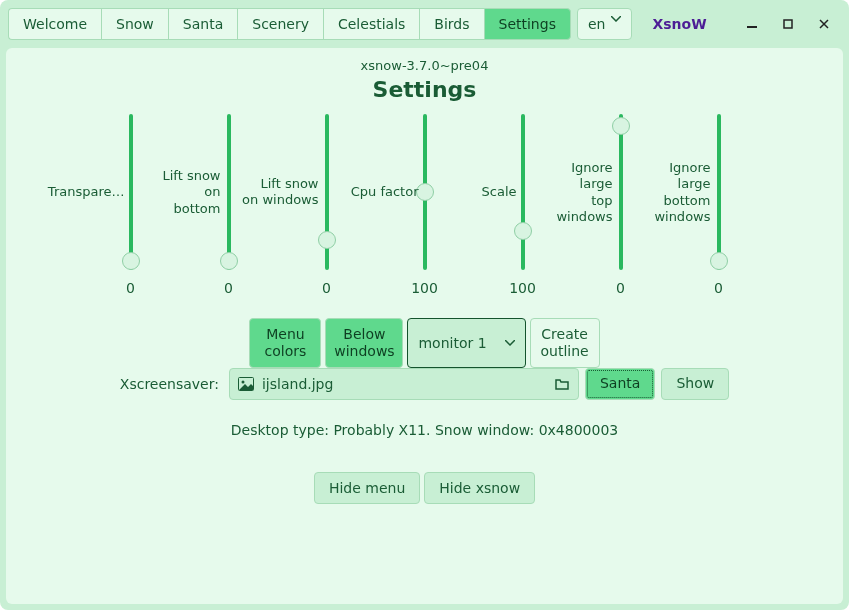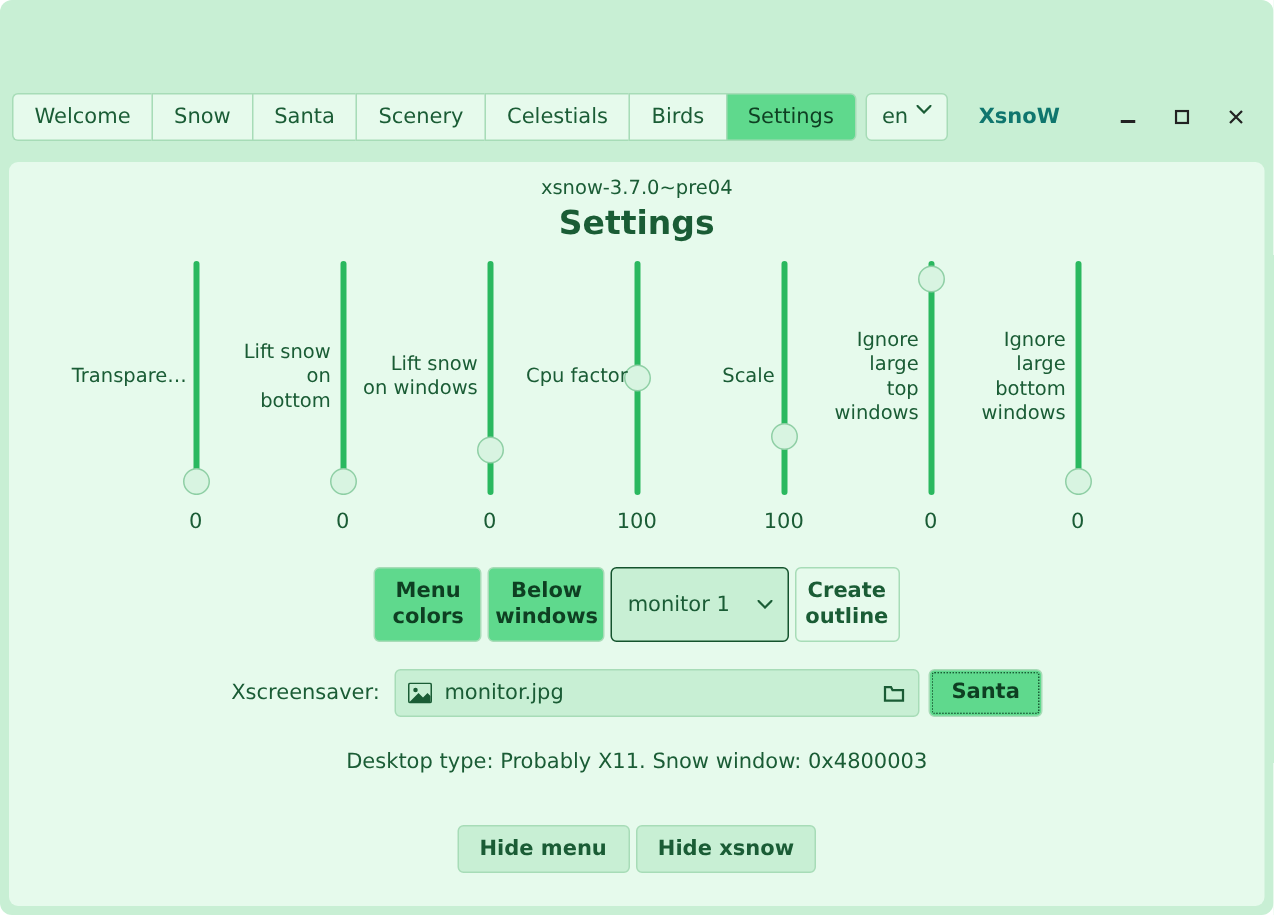--- a/index.html
+++ b/index.html
@@ -13,26 +13,25 @@
 .window {
   width: 849px;
   height: 610px;
   background: #c8efd4;
   border-radius: 8px;
   overflow: hidden;
   display: flex;
   flex-direction: column;
 }
 .titlebar {
-  height: 60px;
+  height: 48px;
   display: flex;
   align-items: center;
   padding: 6px 8px;
   gap: 0;
-  margin-top: 48px;
 }
 .tabs {
   display: flex;
   gap: 0;
 }
 .tab {
   background: #e6faec;
   border: 1px solid #a7dcb7;
   padding: 7px 14px;
   font-size: 14px;
@@ -56,21 +55,21 @@
   font-size: 14px;
   color: #1a5c35;
   display: flex;
   gap: 6px;
   cursor: pointer;
 }
 .appname {
   margin-left: 20px;
   font-weight: bold;
   font-size: 14px;
-  color: #0f766e;
+  color: #4c1d95;
 }
 .winbtns {
   margin-left: auto;
   display: flex;
   gap: 22px;
   padding-right: 10px;
 }
 .winbtn {
   width: 14px;
   height: 14px;
@@ -161,21 +160,20 @@
   border-radius: 4px;
   padding: 7px 14px;
   font-size: 14px;
   color: #1a5c35;
   cursor: pointer;
   display: flex;
   align-items: center;
   justify-content: center;
   text-align: center;
   line-height: 1.2;
-  font-weight: bold;
 }
 .btn.on {
   background: #5fd98d;
   color: #0e3f22;
 }
 .btn.pale {
   background: #c8efd4;
   border: 1px solid #a7dcb7;
 }
 .dropdown {
@@ -187,21 +185,20 @@
   color: #1a5c35;
   display: flex;
   align-items: center;
   gap: 18px;
   cursor: pointer;
 }
 .xsrow {
   display: flex;
   align-items: center;
   gap: 6px;
-  margin-top: 18px;
 }
 .xslabel { font-size: 14px; color: #1a5c35; margin-right: 4px; }
 .filefield {
   background: #c8efd4;
   border: 1px solid #a7dcb7;
   border-radius: 4px;
   width: 350px;
   height: 32px;
   display: flex;
   align-items: center;
@@ -360,26 +357,27 @@
     </div>
 
     <div class="xsrow">
       <span class="xslabel">Xscreensaver:</span>
       <div class="filefield">
         <svg width="16" height="14">
             <rect x="0.5" y="0.5" width="15" height="13" rx="1" fill="none" stroke="#1a5c35"></rect>
             <circle cx="5" cy="5" r="1.5" fill="#1a5c35"></circle>
             <path d="M2 12 L7 7 L10 10 L13 7 L15 9 L15 13 L1 13 Z" fill="#1a5c35"></path>
           </svg>
-        <span class="fname">monitor.jpg</span>
+        <span class="fname">ijsland.jpg</span>
         <svg width="16" height="14">
             <path d="M2 3 L6 3 L7 5 L14 5 L14 12 L2 12 Z" fill="none" stroke="#1a5c35" stroke-width="1.5"></path>
           </svg>
       </div>
       <div class="btn on" style="height:32px;outline:1px dotted #1a5c35;outline-offset:-3px">Santa</div>
+      <div class="btn pale" style="height:32px">Show</div>
     </div>
 
     <div class="desktype">Desktop type: Probably X11. Snow window: 0x4800003</div>
 
     <div class="bottomrows">
       <div class="brow">
         <div class="btn pale">Hide menu</div>
         <div class="btn pale">Hide xsnow</div>
       </div>
     </div>

